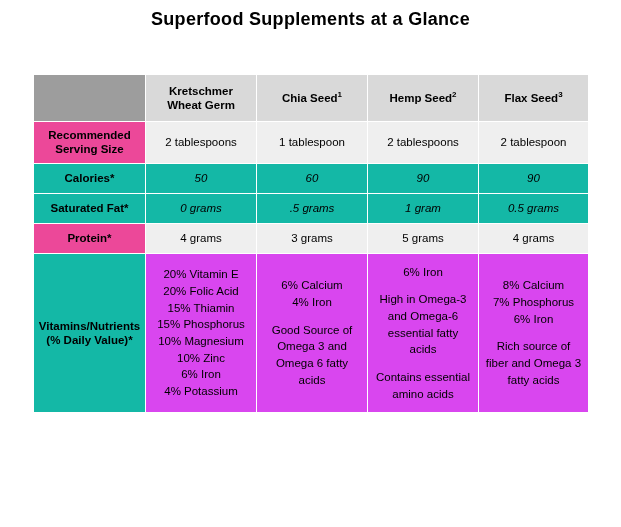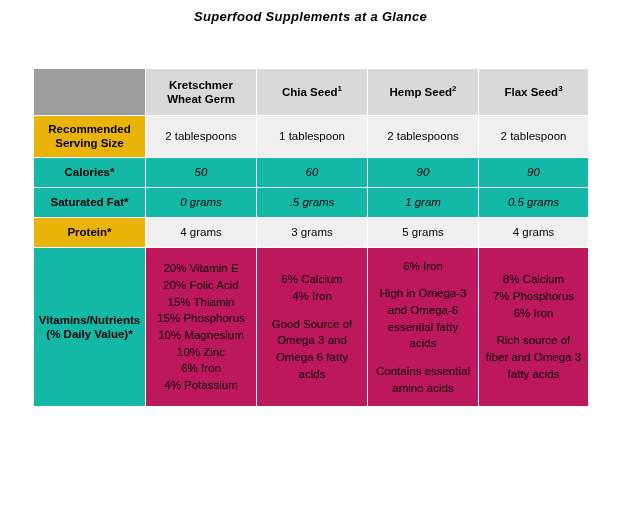--- a/index.html
+++ b/index.html
@@ -15,27 +15,26 @@
     overflow: hidden;
   }
   .page {
     position: relative;
     width: 621px;
     height: 527px;
     box-sizing: border-box;
   }
   .title {
     text-align: center;
-    font-size: 13px;
+    font-size: 18px;
     font-weight: bold;
     letter-spacing: 0.3px;
     margin: 6px 0 0 0;
     padding-top: 3px;
     font-family: "Liberation Sans", sans-serif;
-    font-style: italic;
   }
   table.nutrition {
     border-collapse: collapse;
     margin: 44px 0 0 33px;
     width: 555px;
     table-layout: fixed;
   }
   table.nutrition td, table.nutrition th {
     border: 1px solid #ffffff;
     vertical-align: middle;
@@ -49,42 +48,42 @@
   .col-head {
     background: #d9d9d9;
     text-align: center;
     font-weight: bold;
     font-size: 12px;
     height: 40px;
     padding: 3px 2px;
     line-height: 1.25;
   }
   .row-head {
-    background: #eab308;
+    background: #ec4899;
     text-align: center;
     font-weight: bold;
     font-size: 12px;
     padding: 6px 4px;
     line-height: 1.25;
   }
   .cell {
     background: #efefef;
     text-align: center;
     padding: 7px 17px;
     line-height: 1.3;
   }
   .cell.alt {
     background: #14b8a6;
     font-style: italic;
   }
   .row-head.alt {
     background: #14b8a6;
   }
   .nutrients-cell {
-    background: #be185d;
+    background: #d946ef;
     text-align: center;
     padding: 10px 6px;
     line-height: 1.45;
     height: 120px;
     vertical-align: middle;
   }
   .nutrients-cell .grp {
     margin: 0;
   }
   .nutrients-cell .grp + .grp {

